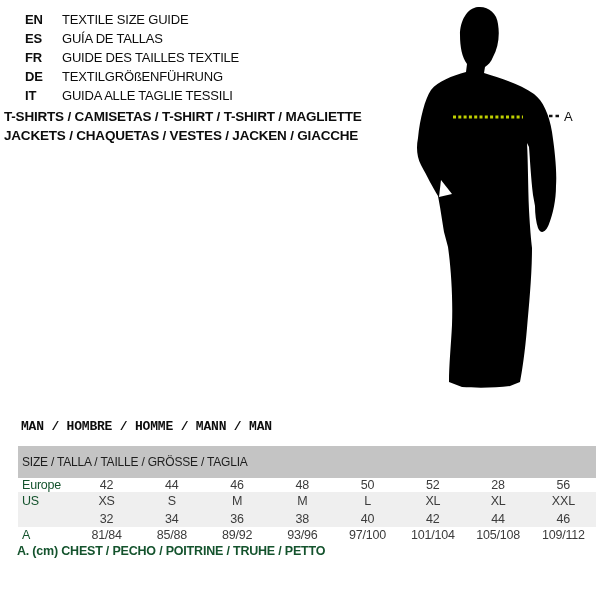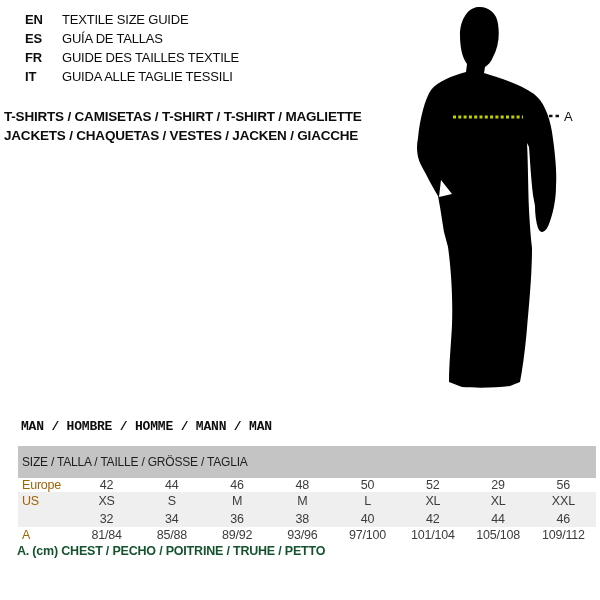--- a/index.html
+++ b/index.html
@@ -23,41 +23,45 @@
   .section-title{position:absolute;left:21px;top:419px;font-size:13px;font-weight:bold;letter-spacing:-0.2px;color:#0d0d0d;white-space:nowrap;font-family:Liberation Mono, monospace;}
   
   .size-table{position:absolute;left:18px;top:446px;width:578px;}
   .thead{height:32px;display:flex;align-items:center;padding-left:4px;font-size:12px;color:#1e1e1e;letter-spacing:-0.2px;}
   .trow{display:grid;grid-template-columns:56px repeat(8,1fr);align-items:center;}
   .trow:nth-child(2){height:18px;}
   .trow:nth-child(3){height:17px;}
   .trow:nth-child(4){height:15px;}
   .trow:nth-child(5){height:19px;border-top:1px solid #9a9a9a;}
   .tcell{font-size:12.5px;color:#3c3c3c;text-align:center;letter-spacing:-0.2px;white-space:nowrap;}
-  .tlabel{text-align:left;padding-left:4px;color:#a16207;}
+  .tlabel{text-align:left;padding-left:4px;color:#14532d;}
   
   .footnote{position:absolute;left:17px;top:544px;font-size:12.5px;font-weight:bold;letter-spacing:-0.2px;color:#14532d;white-space:nowrap;}
 </style>
 </head>
 <body>
 
 <div id="stage">
 
   <div class="lang-list">
     <div class="lang-row">
       <span class="lang-code">EN</span>
       <span class="lang-label">TEXTILE SIZE GUIDE</span>
     </div>
     <div class="lang-row">
       <span class="lang-code">ES</span>
       <span class="lang-label">GUÍA DE TALLAS</span>
     </div>
     <div class="lang-row">
       <span class="lang-code">FR</span>
       <span class="lang-label">GUIDE DES TAILLES TEXTILE</span>
+    </div>
+    <div class="lang-row">
+      <span class="lang-code">DE</span>
+      <span class="lang-label">TEXTILGRÖßENFÜHRUNG</span>
     </div>
     <div class="lang-row">
       <span class="lang-code">IT</span>
       <span class="lang-label">GUIDA ALLE TAGLIE TESSILI</span>
     </div>
   </div>
 
   <div class="cats">
     <div class="cat-line">T-SHIRTS / CAMISETAS / T-SHIRT / T-SHIRT / MAGLIETTE</div>
     <div class="cat-line">JACKETS / CHAQUETAS / VESTES / JACKEN / GIACCHE</div>
@@ -110,21 +114,21 @@
     <div class="thead" style="background: rgb(196, 196, 196);">SIZE / TALLA / TAILLE / GRÖSSE / TAGLIA</div>
     <div>
         <div class="trow">
           <div class="tcell tlabel">Europe</div>
           <div class="tcell">42</div>
           <div class="tcell">44</div>
           <div class="tcell">46</div>
           <div class="tcell">48</div>
           <div class="tcell">50</div>
           <div class="tcell">52</div>
-          <div class="tcell">29</div>
+          <div class="tcell">28</div>
           <div class="tcell">56</div>
         </div>
         <div class="trow" style="background: rgb(239, 239, 239);">
           <div class="tcell tlabel">US</div>
           <div class="tcell">XS</div>
           <div class="tcell">S</div>
           <div class="tcell">M</div>
           <div class="tcell">M</div>
           <div class="tcell">L</div>
           <div class="tcell">XL</div>

